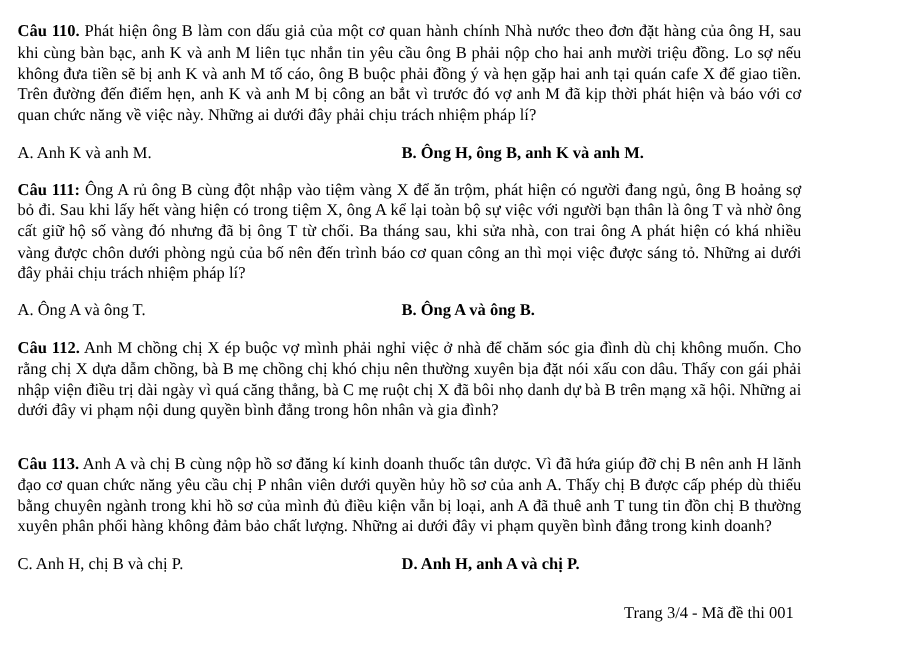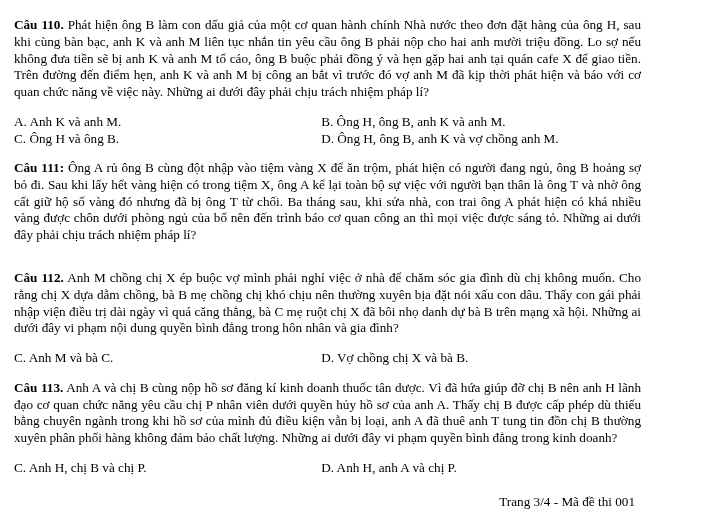--- a/index.html
+++ b/index.html
@@ -45,65 +45,62 @@
     vertical-align: top;
     margin-top: 25px;
   }
   .opt-left {
     width: 49%;
     padding-left: 14px;
   }
   .opt-right {
     width: 51%;
     padding-left: 10px;
+    font-weight: bold;
   }
   .footer {
     position: absolute;
     right: 14px;
-    bottom: 8px;
+    bottom: 20px;
     font-size: 13.2px;
   }
 </style>
 </head>
 <body>
 
 <div class="page">
 
   <div class="question">
     <p class="q-body"><span class="q-label">Câu 110.</span><span> Phát hiện ông B làm con dấu giả của một cơ quan hành chính Nhà nước theo đơn đặt hàng của ông H, sau khi cùng bàn bạc, anh K và anh M liên tục nhắn tin yêu cầu ông B phải nộp cho hai anh mười triệu đồng. Lo sợ nếu không đưa tiền sẽ bị anh K và anh M tố cáo, ông B buộc phải đồng ý và hẹn gặp hai anh tại quán cafe X để giao tiền. Trên đường đến điểm hẹn, anh K và anh M bị công an bắt vì trước đó vợ anh M đã kịp thời phát hiện và báo với cơ quan chức năng về việc này. Những ai dưới đây phải chịu trách nhiệm pháp lí?</span></p>
     <table class="options">
       <tbody>
           <tr>
         <td class="opt-left">A. Anh K và anh M.</td>
         <td class="opt-right">B. Ông H, ông B, anh K và anh M.</td>
       </tr>
-      <tr>
-        <td class="opt-left">C. Ông H và ông B.</td>
-        <td class="opt-right">D. Ông H, ông B, anh K và vợ chồng anh M.</td>
-      </tr>
     </tbody>
       </table>
   </div>
 
   <div class="question">
     <p class="q-body"><span class="q-label">Câu 111:</span><span> Ông A rủ ông B cùng đột nhập vào tiệm vàng X để ăn trộm, phát hiện có người đang ngủ, ông B hoảng sợ bỏ đi. Sau khi lấy hết vàng hiện có trong tiệm X, ông A kể lại toàn bộ sự việc với người bạn thân là ông T và nhờ ông cất giữ hộ số vàng đó nhưng đã bị ông T từ chối. Ba tháng sau, khi sửa nhà, con trai ông A phát hiện có khá nhiều vàng được chôn dưới phòng ngủ của bố nên đến trình báo cơ quan công an thì mọi việc được sáng tỏ. Những ai dưới đây phải chịu trách nhiệm pháp lí?</span></p>
     <table class="options">
       <tbody>
+          <tr>
+        <td class="opt-left">A. Ông A và ông T.</td>
+        <td class="opt-right">B. Ông A và ông B.</td>
+      </tr>
     </tbody>
       </table>
   </div>
 
   <div class="question">
     <p class="q-body"><span class="q-label">Câu 112.</span><span> Anh M chồng chị X ép buộc vợ mình phải nghỉ việc ở nhà để chăm sóc gia đình dù chị không muốn. Cho rằng chị X dựa dẫm chồng, bà B mẹ chồng chị khó chịu nên thường xuyên bịa đặt nói xấu con dâu. Thấy con gái phải nhập viện điều trị dài ngày vì quá căng thẳng, bà C mẹ ruột chị X đã bôi nhọ danh dự bà B trên mạng xã hội. Những ai dưới đây vi phạm nội dung quyền bình đẳng trong hôn nhân và gia đình?</span></p>
     <table class="options">
       <tbody>
-      <tr>
-        <td class="opt-left">C. Anh M và bà C.</td>
-        <td class="opt-right">D. Vợ chồng chị X và bà B.</td>
-      </tr>
     </tbody>
       </table>
   </div>
 
   <div class="question">
     <p class="q-body"><span class="q-label">Câu 113.</span><span> Anh A và chị B cùng nộp hồ sơ đăng kí kinh doanh thuốc tân dược. Vì đã hứa giúp đỡ chị B nên anh H lãnh đạo cơ quan chức năng yêu cầu chị P nhân viên dưới quyền hủy hồ sơ của anh A. Thấy chị B được cấp phép dù thiếu bằng chuyên ngành trong khi hồ sơ của mình đủ điều kiện vẫn bị loại, anh A đã thuê anh T tung tin đồn chị B thường xuyên phân phối hàng không đảm bảo chất lượng. Những ai dưới đây vi phạm quyền bình đẳng trong kinh doanh?</span></p>
     <table class="options">
       <tbody>
       <tr>
         <td class="opt-left">C. Anh H, chị B và chị P.</td>

